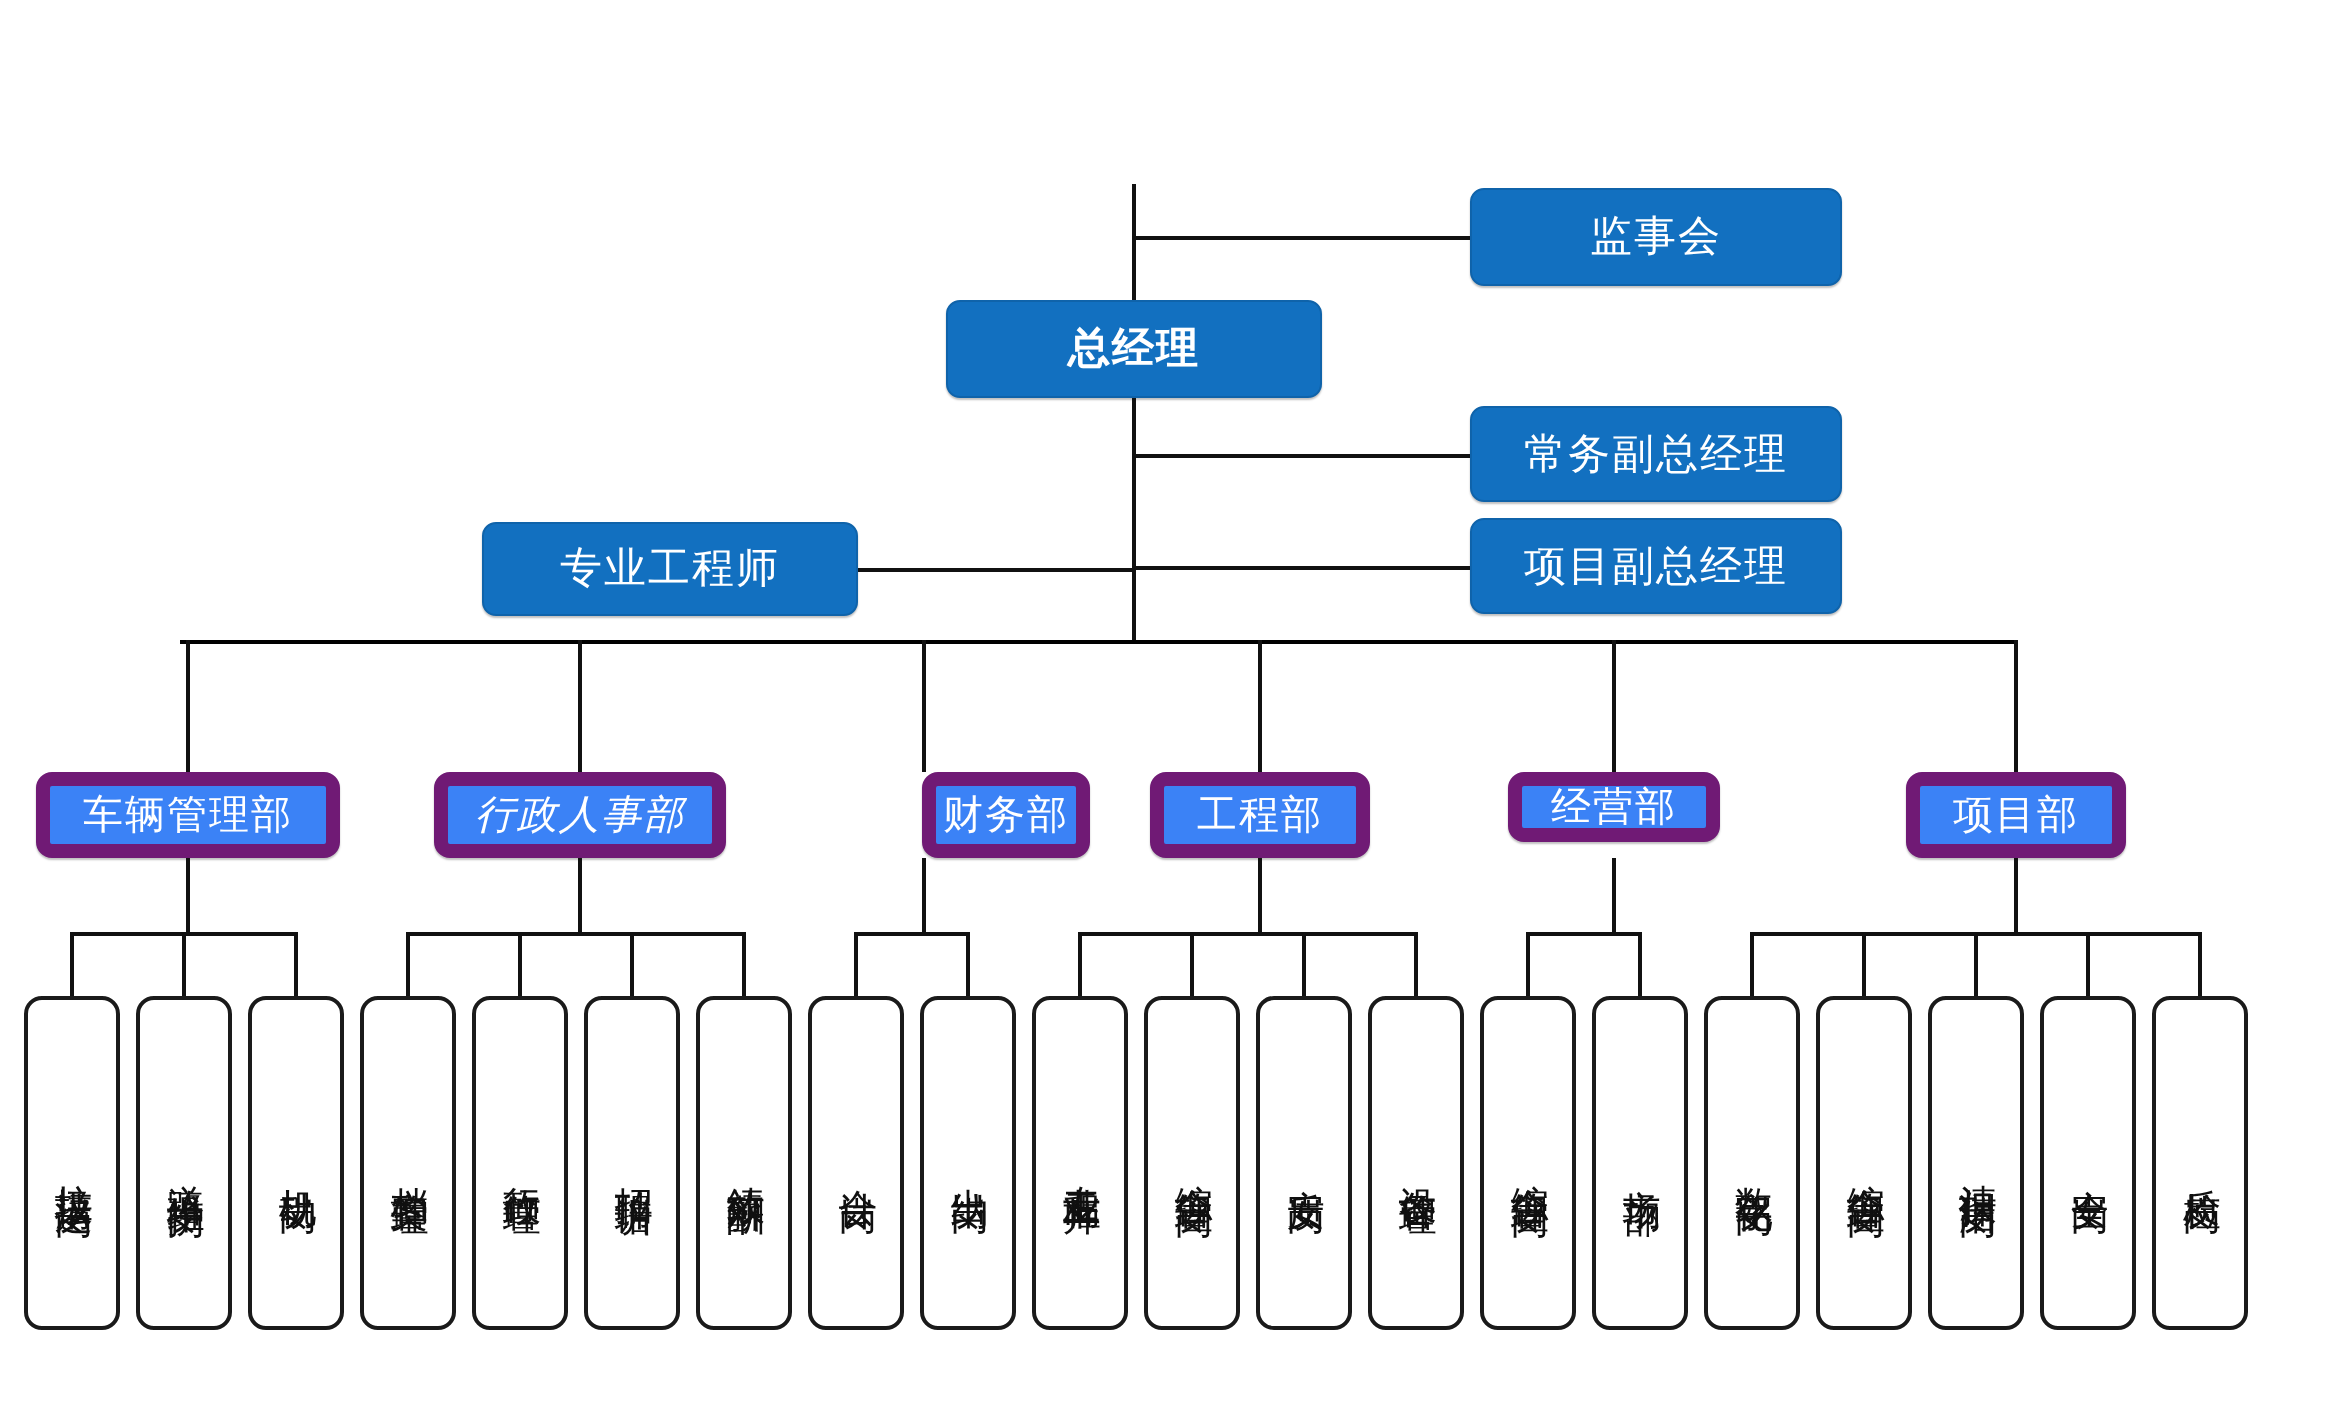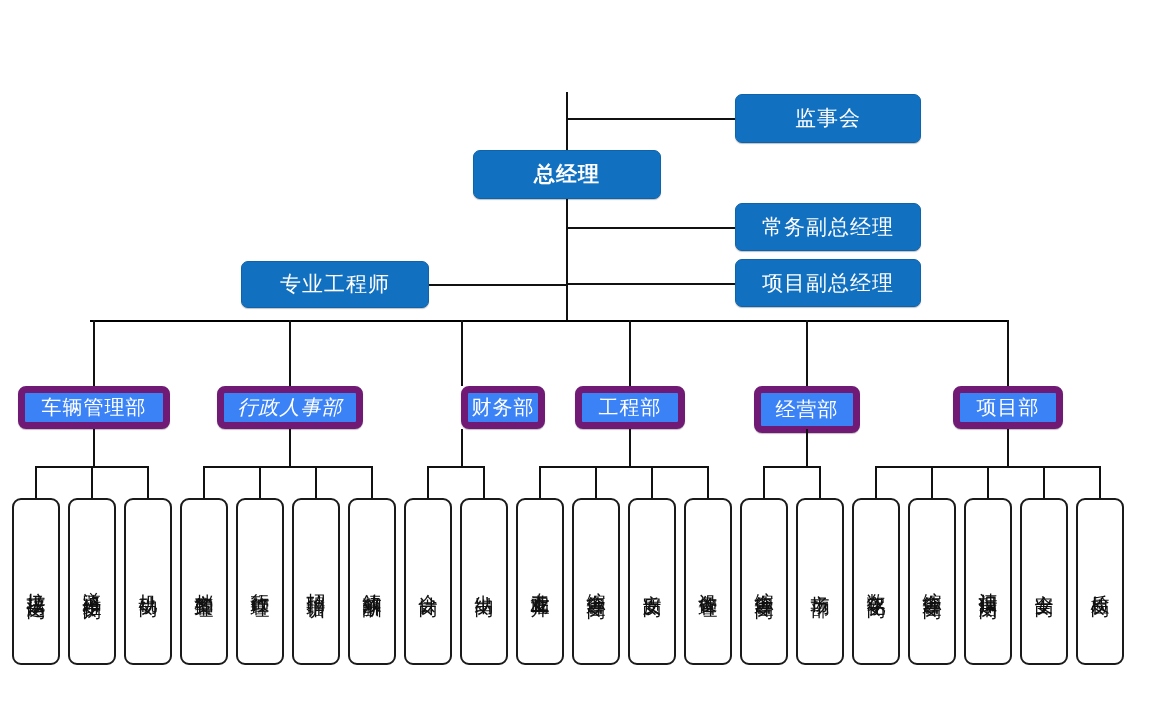--- a/index.html
+++ b/index.html
@@ -178,21 +178,21 @@
       </div>
       <div class="line line-v" style="left: 651.2px; top: 466px; height: 32px;"></div>
       <div class="node node-leaf" style="left: 628px; top: 498px; width: 48px; height: 167px;">
         <span>安质岗</span>
       </div>
       <div class="line line-v" style="left: 707.2px; top: 466px; height: 32px;"></div>
       <div class="node node-leaf" style="left: 684px; top: 498px; width: 48px; height: 167px;">
         <span>设备管理</span>
       </div>
       <div class="line line-v" style="left: 806.2px; top: 320px; height: 66px;"></div>
-      <div class="node node-orange" style="left: 754px; top: 386px; width: 106px; height: 47px;">
+      <div class="node node-orange" style="left: 754px; top: 386px; width: 106px; height: 35px;">
         <span>经营部</span>
       </div>
       <div class="line line-v" style="left: 806.2px; top: 429px; height: 37px;"></div>
       <div class="line line-h" style="left: 764px; top: 466px; width: 56px;"></div>
       <div class="line line-v" style="left: 763.2px; top: 466px; height: 32px;"></div>
       <div class="node node-leaf" style="left: 740px; top: 498px; width: 48px; height: 167px;">
         <span>综合管理岗</span>
       </div>
       <div class="line line-v" style="left: 819.2px; top: 466px; height: 32px;"></div>
       <div class="node node-leaf" style="left: 796px; top: 498px; width: 48px; height: 167px;">

